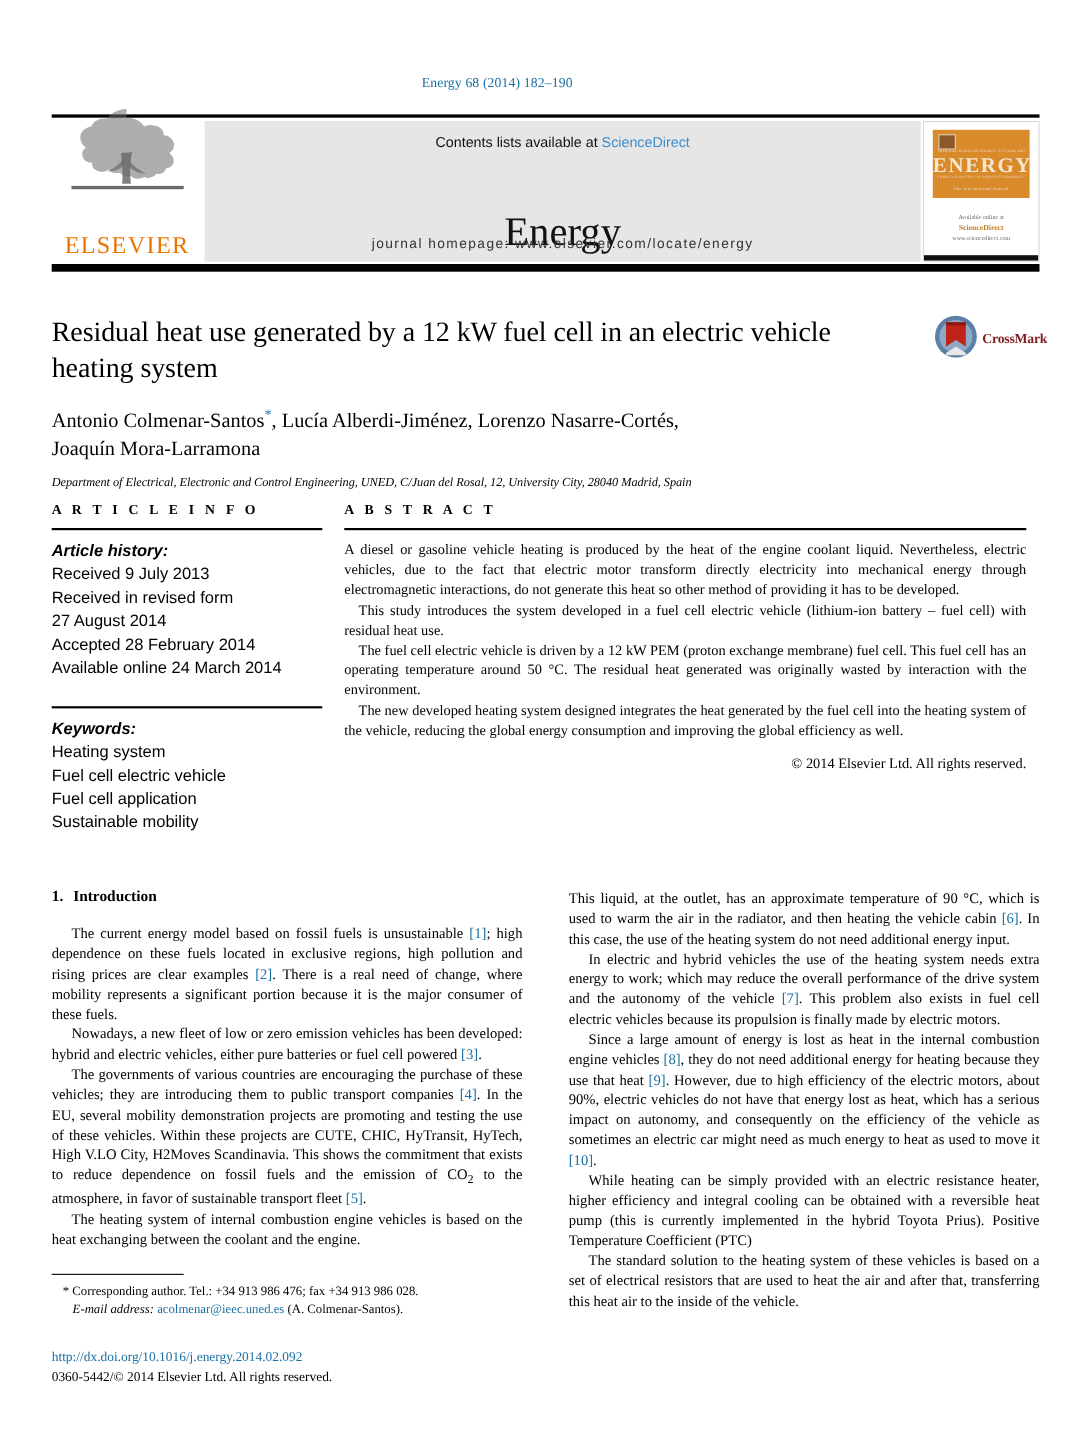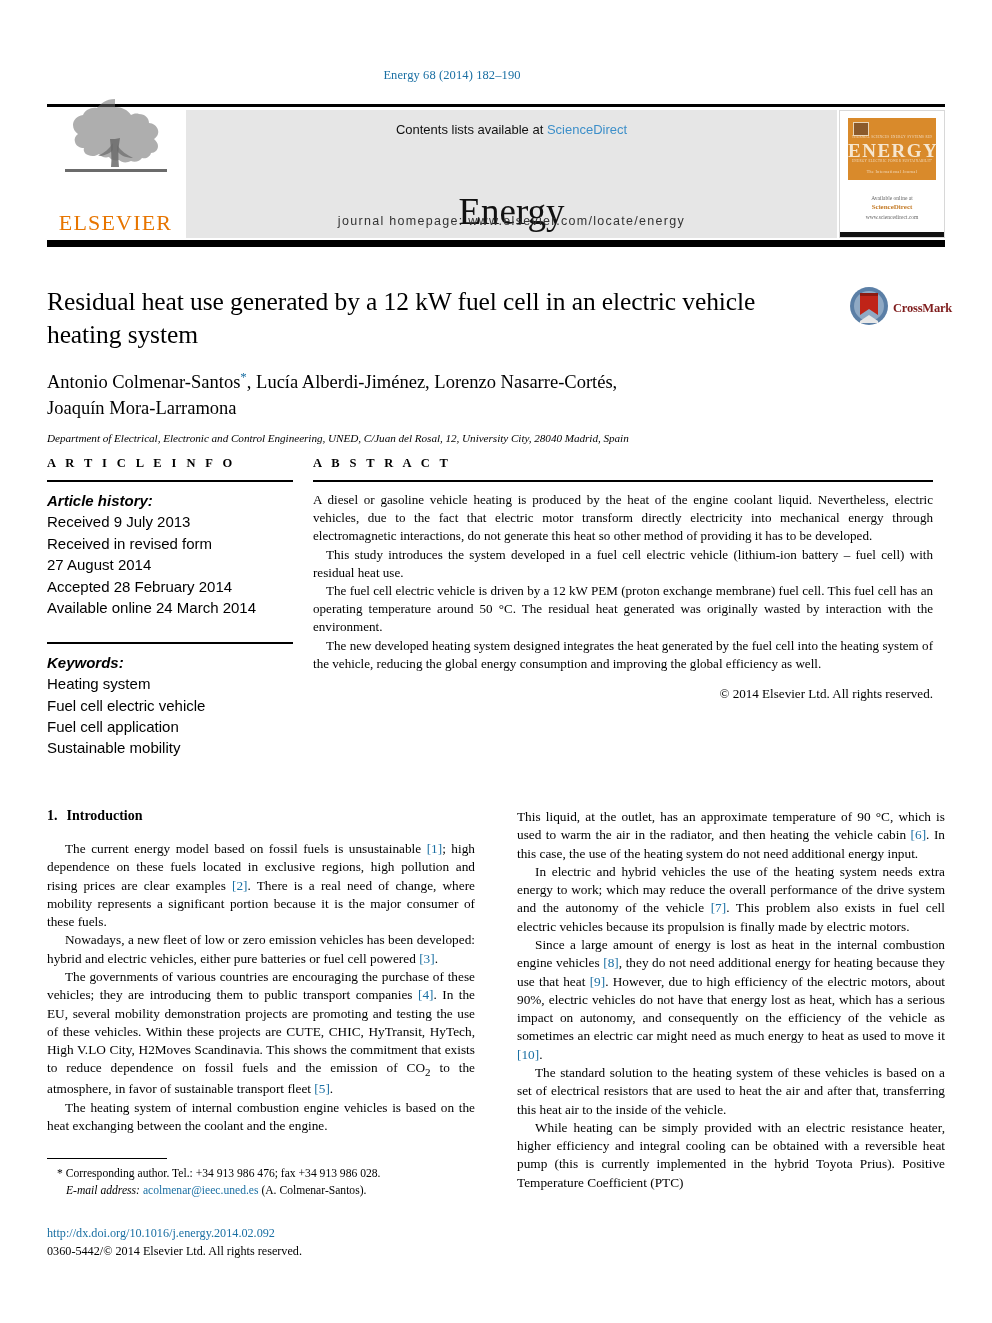--- a/index.html
+++ b/index.html
@@ -453,22 +453,22 @@
           <p class="para"><span>Nowadays, a new fleet of low or zero emission vehicles has been developed: hybrid and electric vehicles, either pure batteries or fuel cell powered </span><span class="ref">[3]</span><span>.</span></p>
           <p class="para"><span>The governments of various countries are encouraging the purchase of these vehicles; they are introducing them to public transport companies </span><span class="ref">[4]</span><span>. In the EU, several mobility demonstration projects are promoting and testing the use of these vehicles. Within these projects are CUTE, CHIC, HyTransit, HyTech, High V.LO City, H2Moves Scandinavia. This shows the commitment that exists to reduce dependence on fossil fuels and the emission of CO</span><sub>2</sub><span> to the atmosphere, in favor of sustainable transport fleet </span><span class="ref">[5]</span><span>.</span></p>
           <p class="para"><span>The heating system of internal combustion engine vehicles is based on the heat exchanging between the coolant and the engine.</span></p>
         </div>
     </div>
     <div class="bcol right">
       <div id="right-paras">
           <p class="para noindent"><span>This liquid, at the outlet, has an approximate temperature of 90 °C, which is used to warm the air in the radiator, and then heating the vehicle cabin </span><span class="ref">[6]</span><span>. In this case, the use of the heating system do not need additional energy input.</span></p>
           <p class="para"><span>In electric and hybrid vehicles the use of the heating system needs extra energy to work; which may reduce the overall performance of the drive system and the autonomy of the vehicle </span><span class="ref">[7]</span><span>. This problem also exists in fuel cell electric vehicles because its propulsion is finally made by electric motors.</span></p>
           <p class="para"><span>Since a large amount of energy is lost as heat in the internal combustion engine vehicles </span><span class="ref">[8]</span><span>, they do not need additional energy for heating because they use that heat </span><span class="ref">[9]</span><span>. However, due to high efficiency of the electric motors, about 90%, electric vehicles do not have that energy lost as heat, which has a serious impact on autonomy, and consequently on the efficiency of the vehicle as sometimes an electric car might need as much energy to heat as used to move it </span><span class="ref">[10]</span><span>.</span></p>
+          <p class="para"><span>While heating can be simply provided with an electric resistance heater, higher efficiency and integral cooling can be obtained with a reversible heat pump (this is currently implemented in the hybrid Toyota Prius). Positive Temperature Coefficient (PTC)</span></p>
           <p class="para"><span>The standard solution to the heating system of these vehicles is based on a set of electrical resistors that are used to heat the air and after that, transferring this heat air to the inside of the vehicle.</span></p>
-          <p class="para"><span>While heating can be simply provided with an electric resistance heater, higher efficiency and integral cooling can be obtained with a reversible heat pump (this is currently implemented in the hybrid Toyota Prius). Positive Temperature Coefficient (PTC)</span></p>
         </div>
     </div>
   </div>
 
   <div class="footnote">
     <div class="fn-rule"></div>
     <div class="fn-text">
       <span>*</span><span> Corresponding author. Tel.: +34 913 986 476; fax +34 913 986 028.</span><br>
       <span class="ital">E-mail address:</span>
       <span class="lnk">acolmenar@ieec.uned.es</span><span> (A. Colmenar-Santos).</span>

